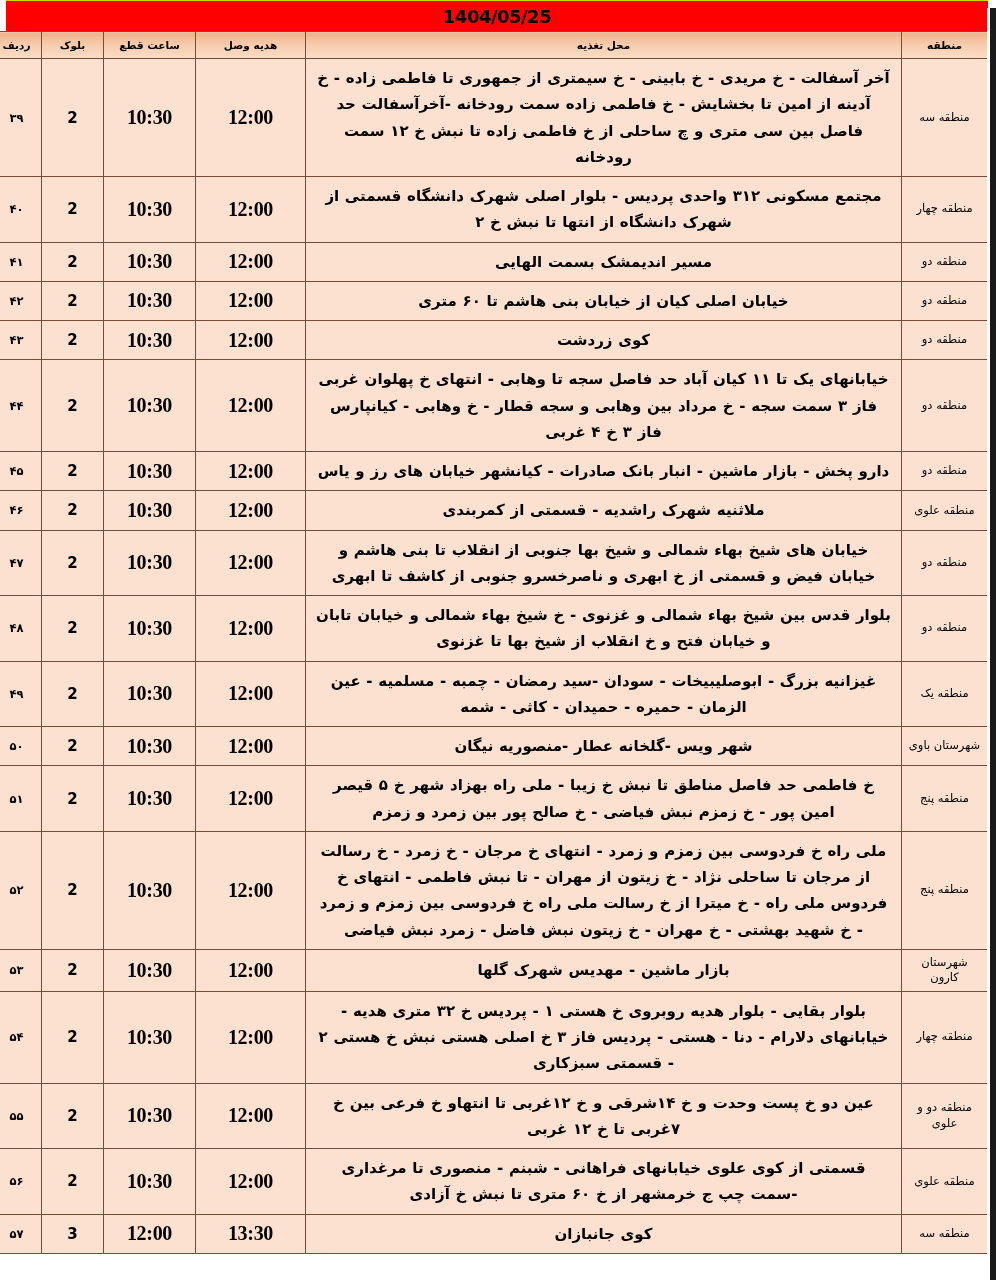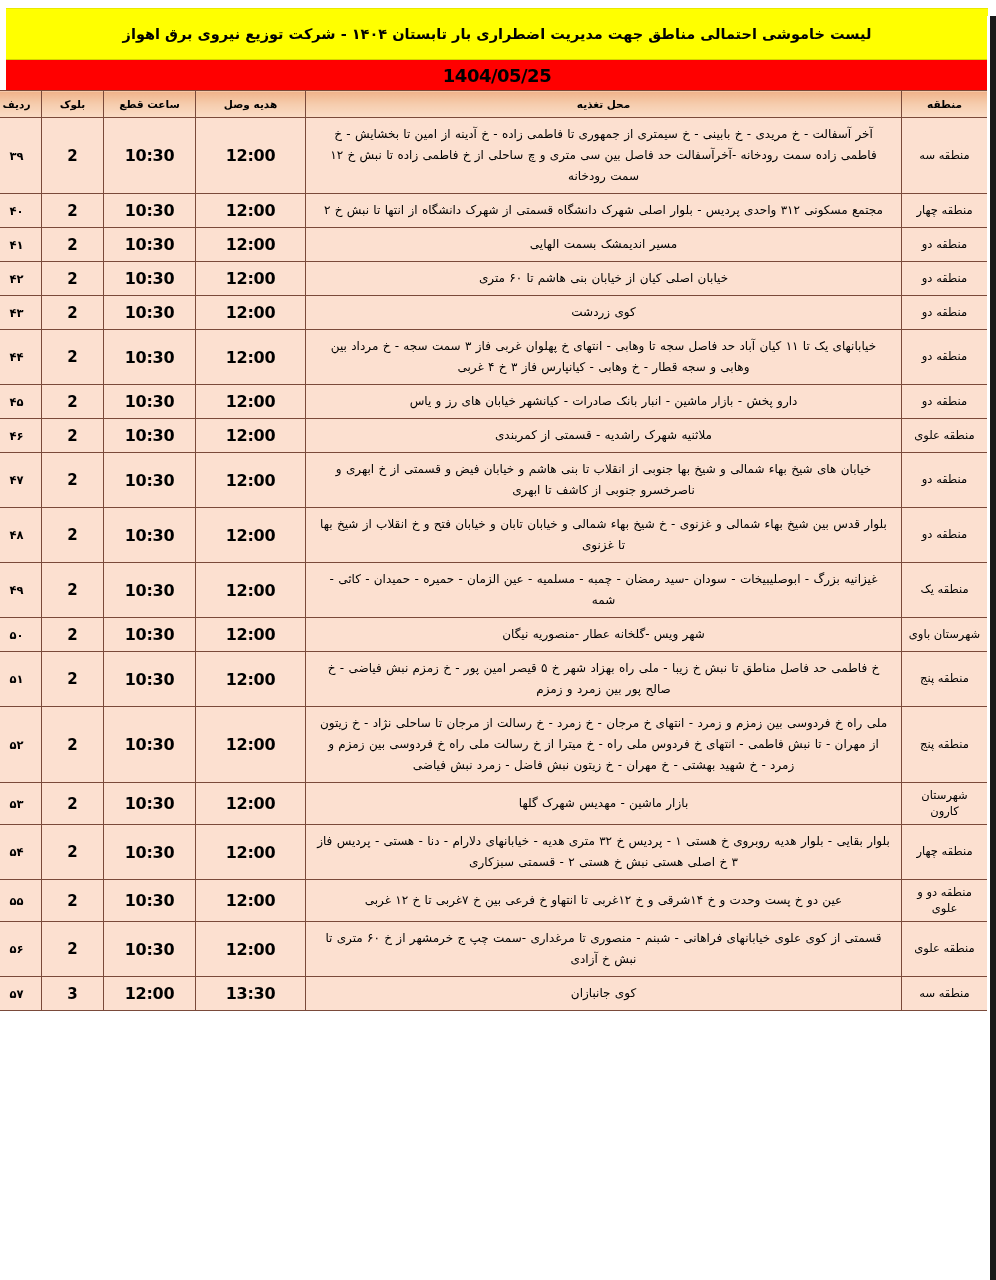--- a/index.html
+++ b/index.html
@@ -90,32 +90,33 @@
   .col-off    { width: 92px; }
   .col-block  { width: 62px; }
   .col-idx    { width: 50px; }
 
   td.zone {
     font-size: 11.5px;
     font-weight: normal;
     line-height: 1.35;
   }
   td.place {
-    font-size: 12px;
-    font-weight: normal;
+    font-size: 15px;
+    font-weight: bold;
     line-height: 1.75;
     text-align: center;
     padding: 6px 10px;
     word-spacing: 0.5px;
   }
   td.time {
-    font-size: 16px;
+    font-size: 20px;
     font-weight: bold;
     direction: ltr;
     letter-spacing: -0.3px;
+    font-family: Liberation Serif, serif;
   }
   td.block {
     font-size: 15px;
     font-weight: bold;
     direction: ltr;
   }
   td.idx {
     font-size: 11.5px;
     font-weight: bold;
   }
@@ -135,23 +136,20 @@
     width: 3px;
     height: 1272px;
     background: #ffffff;
   }
 </style>
 </head>
 <body>
 
 <div class="page">
 
-  <div class="title-banner">
-    <div class="title-text">لیست خاموشی احتمالی مناطق جهت مدیریت اضطراری بار تابستان ۱۴۰۴ - شرکت توزیع نیروی برق اهواز</div>
-  </div>
 
   <div class="date-bar">
     <div class="date-text">1404/05/25</div>
   </div>
 
   <table class="outage">
     <colgroup>
       <col class="col-zone">
       <col class="col-place">
       <col class="col-on">

